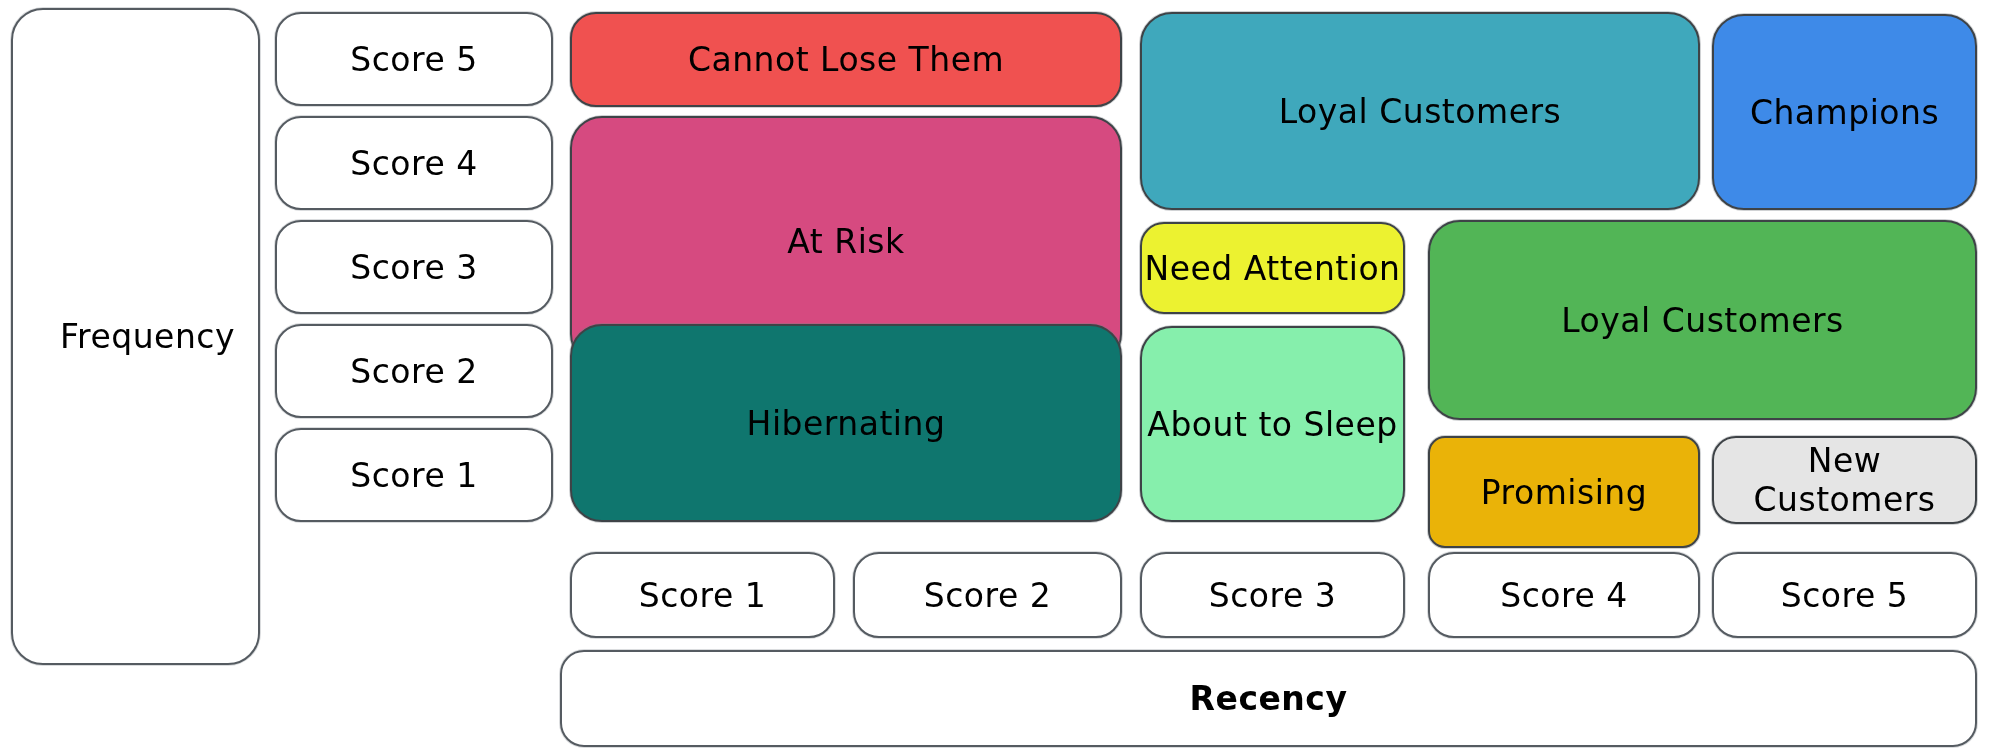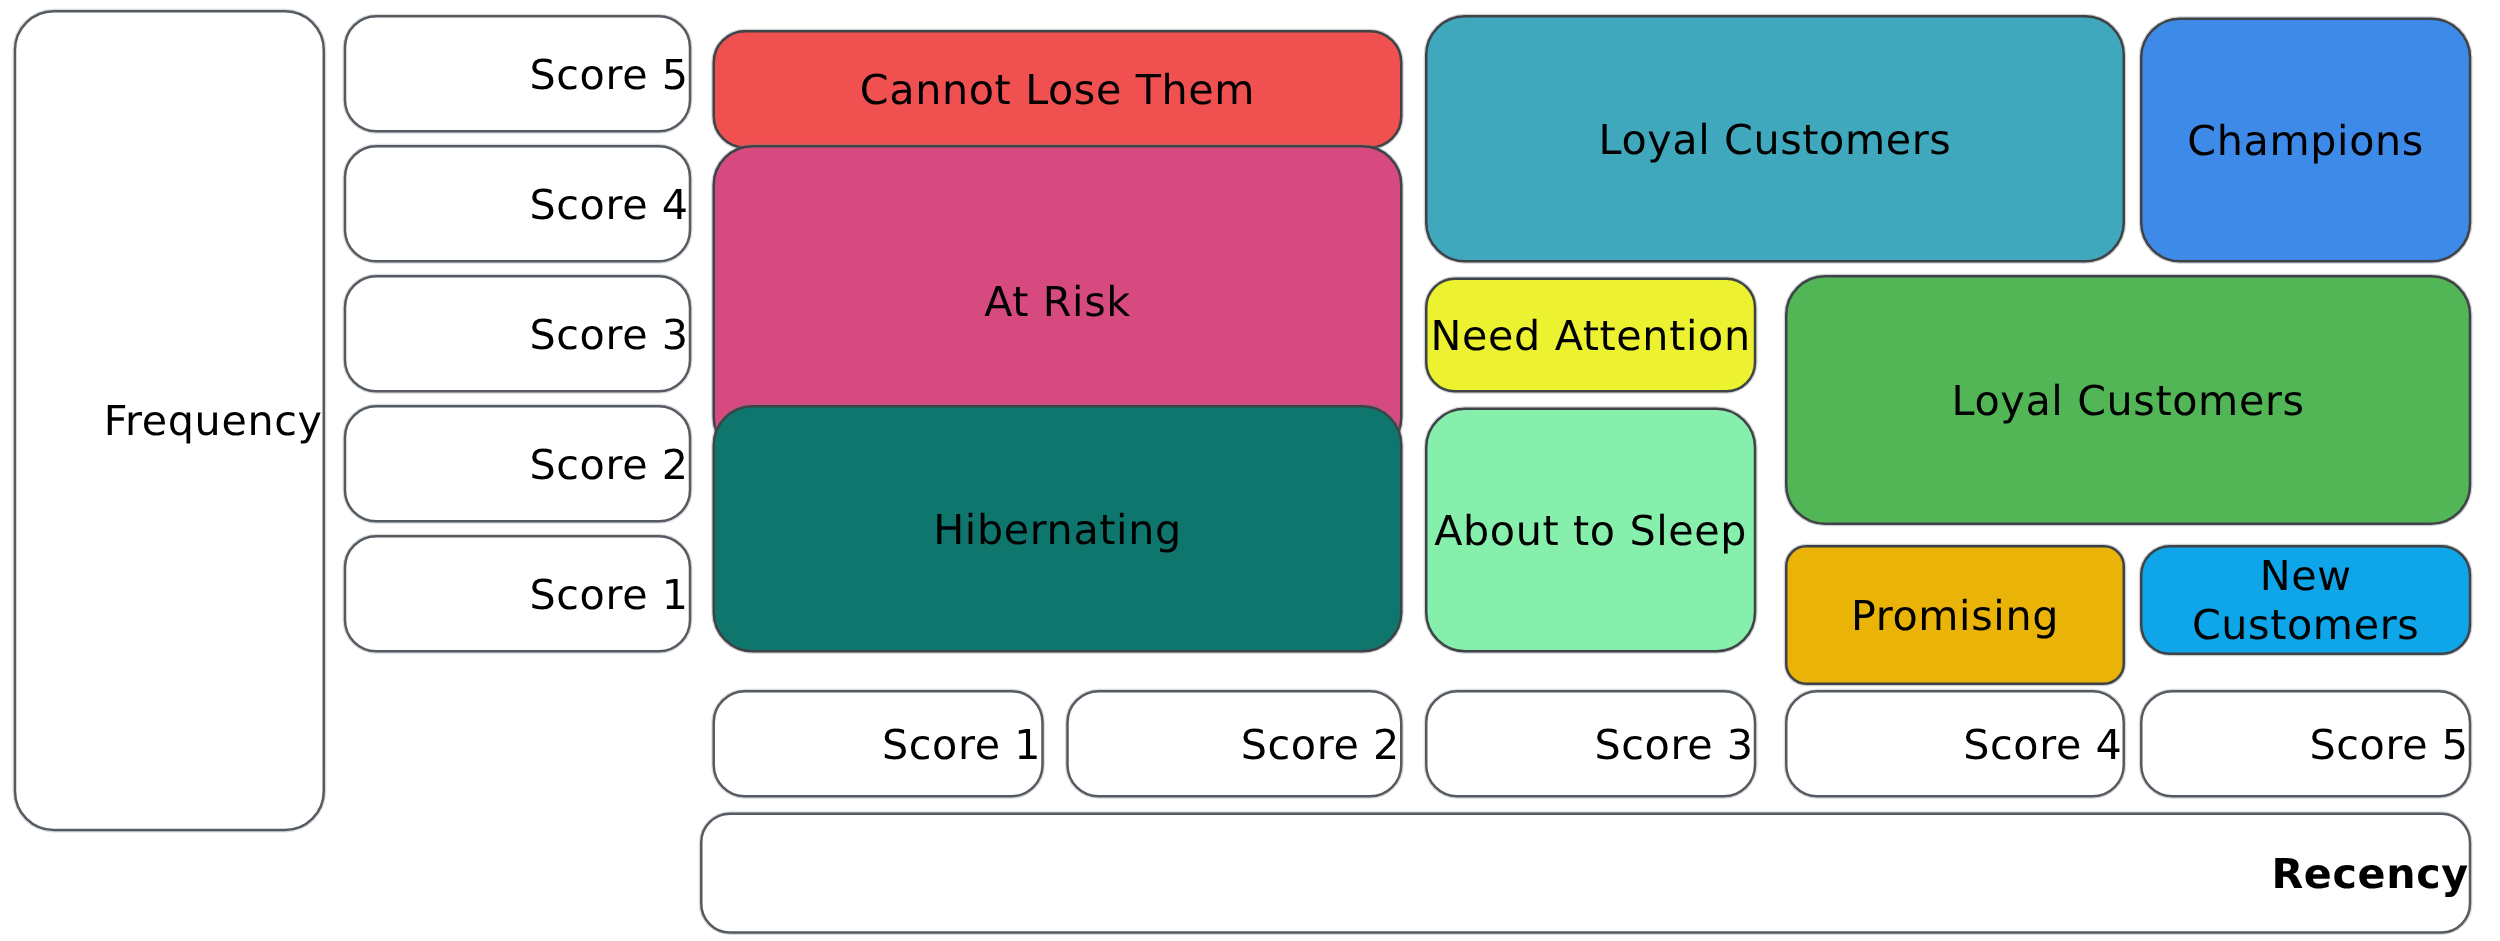--- a/index.html
+++ b/index.html
@@ -22,21 +22,20 @@
     color: #000;
     font-size: 33px;
     letter-spacing: 0.5px;
     text-align: center;
     box-shadow: 0 0 0 1px rgba(120,126,132,0.35);
   }
   .white {
     background: #ffffff;
     border-color: #555b61;
     box-shadow: 0 0 0 1px rgba(150,155,160,0.35);
-    justify-content: flex-end;
   }
   .seg { border-color: #3e4347; }
   .r-big { border-radius: 32px; }
   .r-med { border-radius: 24px; }
   .lbl { pointer-events: none; }
 </style>
 </head>
 <body>
 
 <div class="canvas">
@@ -54,21 +53,21 @@
   <div class="box white" style="left:275px; top:220px; width:278px; height:94px;">
     <span class="lbl">Score 3</span>
   </div>
   <div class="box white" style="left:275px; top:324px; width:278px; height:94px;">
     <span class="lbl">Score 2</span>
   </div>
   <div class="box white" style="left:275px; top:428px; width:278px; height:94px;">
     <span class="lbl">Score 1</span>
   </div>
 
-  <div class="box seg" style="left: 570px; top: 12px; width: 552px; height: 95px; background: rgb(240, 81, 80); margin-top: 12px;">
+  <div class="box seg" style="left: 570px; top: 12px; width: 552px; height: 95px; background: rgb(240, 81, 80);">
     <span class="lbl">Cannot Lose Them</span>
   </div>
   <div class="box seg r-big" style="left: 570px; top: 116px; width: 552px; height: 250px; background: rgb(214, 74, 128);">
     <span class="lbl">At Risk</span>
   </div>
   <div class="box seg r-big" style="left: 570px; top: 324px; width: 552px; height: 198px; background: #0f766e;">
     <span class="lbl">Hibernating</span>
   </div>
 
   <div class="box seg r-big" style="left: 1140px; top: 12px; width: 560px; height: 198px; background: rgb(63, 168, 188);">
@@ -82,21 +81,21 @@
   </div>
   <div class="box seg r-big" style="left: 1428px; top: 220px; width: 549px; height: 200px; background: rgb(82, 181, 86);">
     <span class="lbl">Loyal Customers</span>
   </div>
   <div class="box seg r-big" style="left: 1140px; top: 326px; width: 265px; height: 196px; background: #86efac;">
     <span class="lbl">About to Sleep</span>
   </div>
   <div class="box seg r-med" style="left: 1428px; top: 436px; width: 272px; height: 112px; background: #eab308; border-radius: 17px;">
     <span class="lbl">Promising</span>
   </div>
-  <div class="box seg r-med" style="left: 1712px; top: 436px; width: 265px; height: 88px; background: #0ea5e9;">
+  <div class="box seg r-med" style="left: 1712px; top: 436px; width: 265px; height: 88px; background: #e5e5e5;">
     <span class="lbl">New Customers</span>
   </div>
 
   <div class="box white" style="left:570px;  top:552px; width:265px; height:86px;">
     <span class="lbl">Score 1</span>
   </div>
   <div class="box white" style="left:853px;  top:552px; width:269px; height:86px;">
     <span class="lbl">Score 2</span>
   </div>
   <div class="box white" style="left:1140px; top:552px; width:265px; height:86px;">

